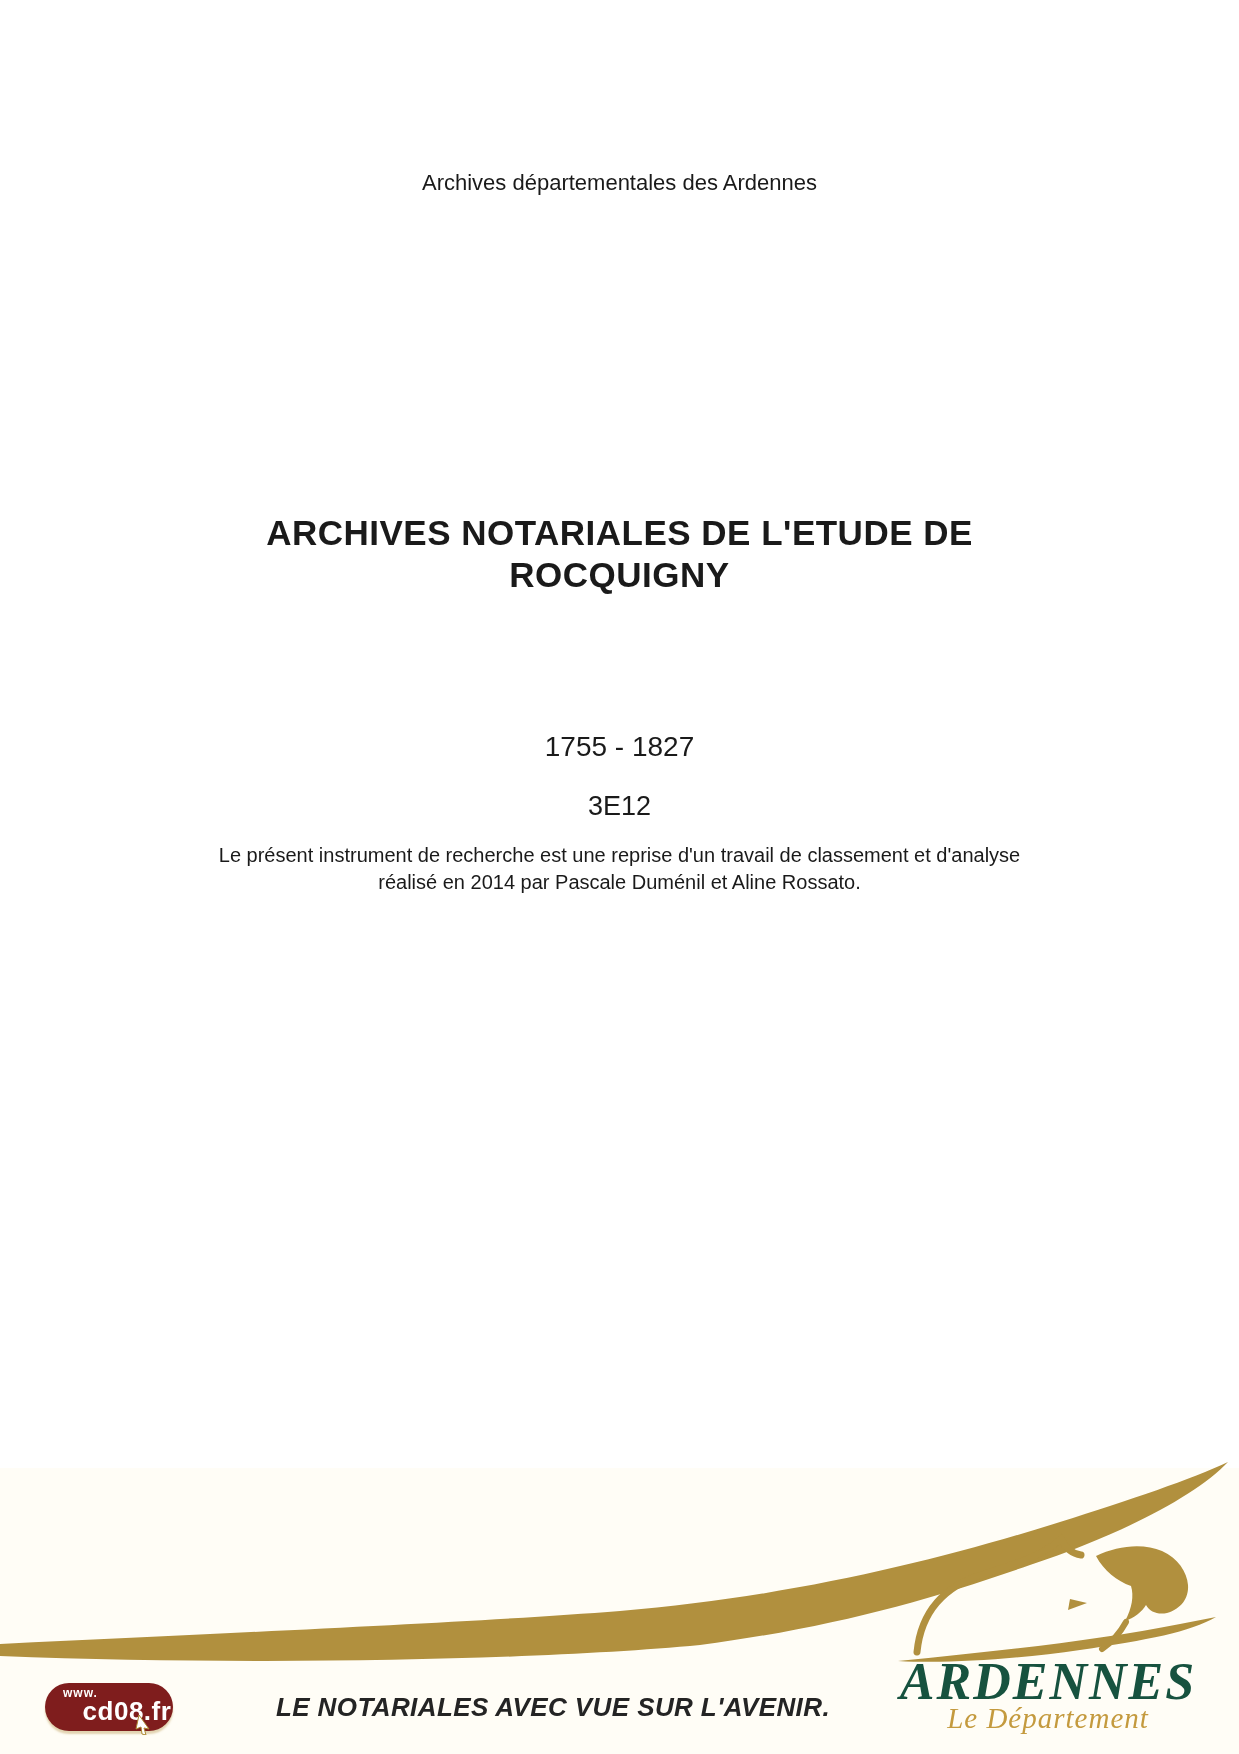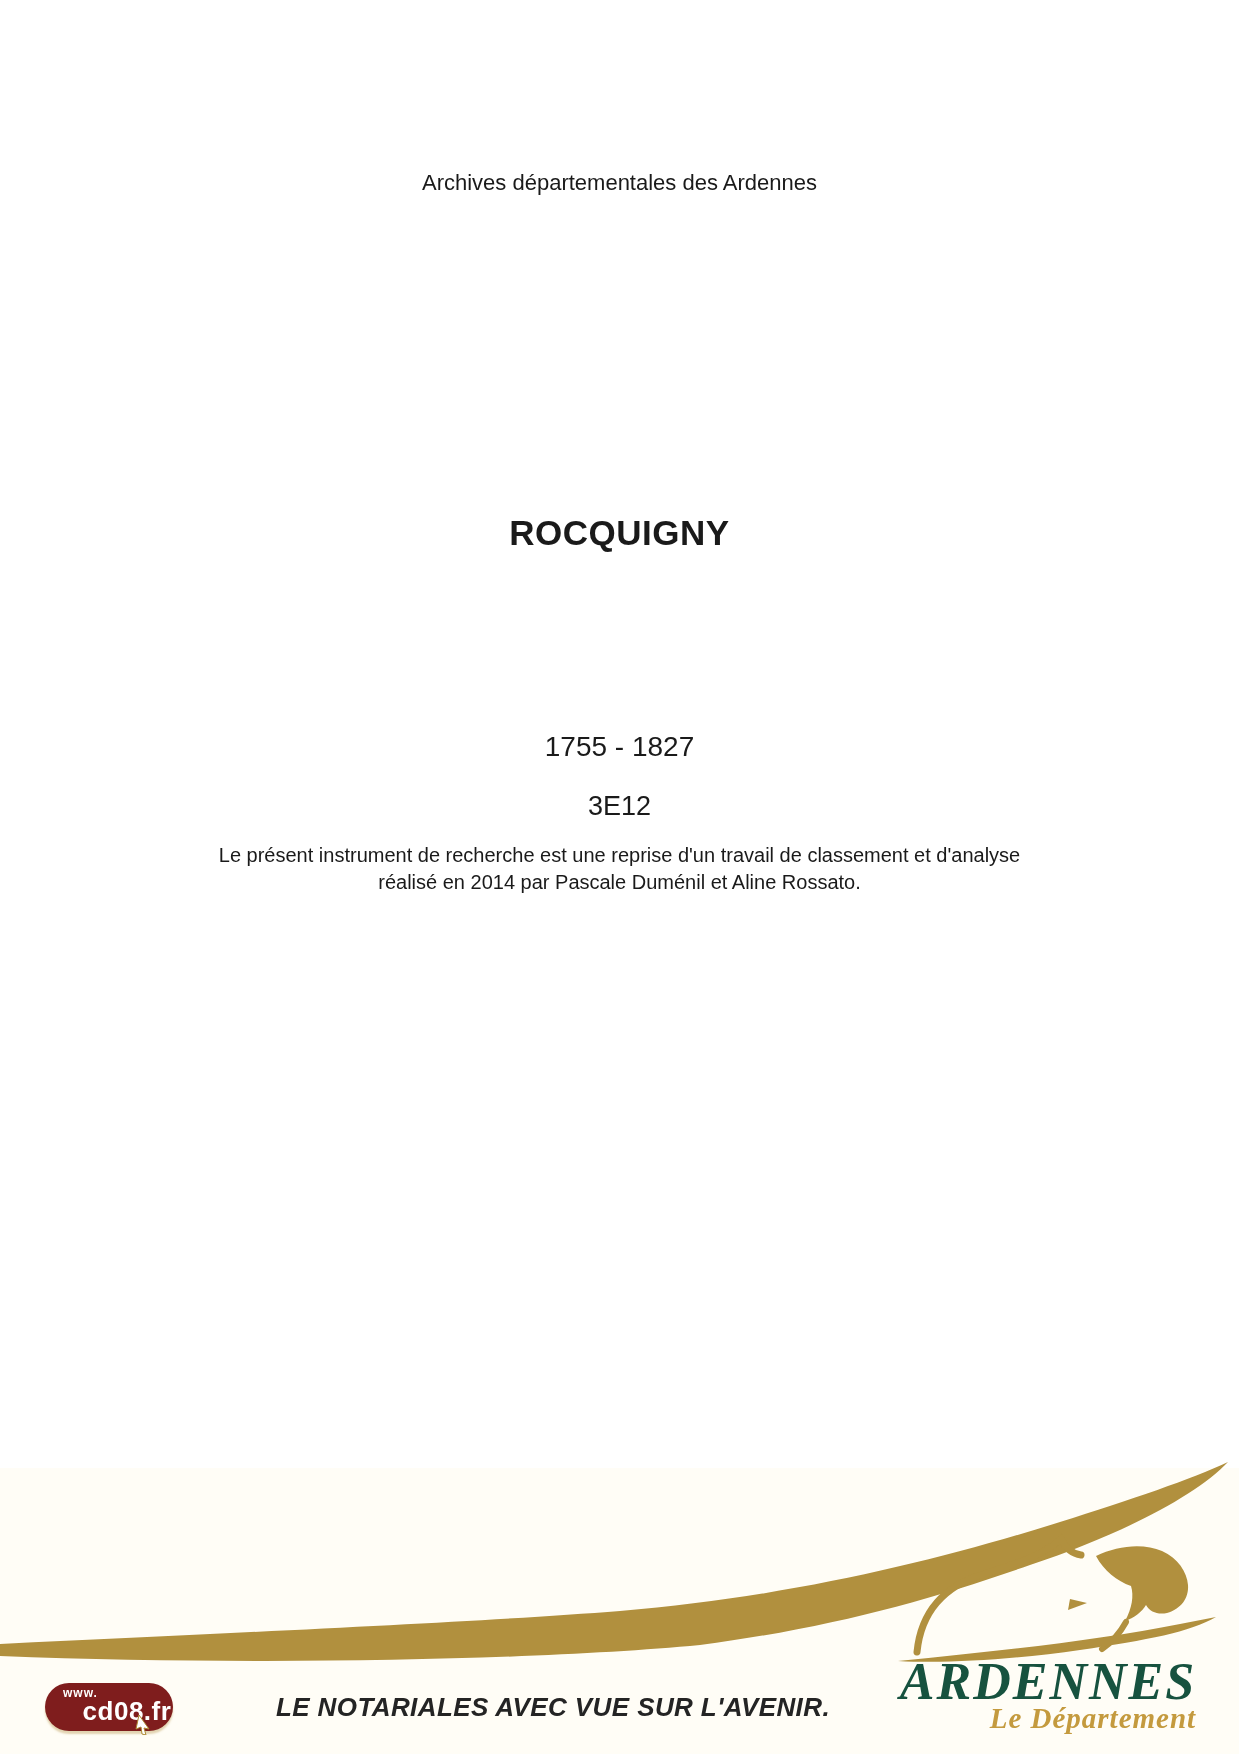--- a/index.html
+++ b/index.html
@@ -61,30 +61,31 @@
     text-align:center;white-space:nowrap;
     font-family:"Liberation Serif", serif;
   }
   .brand .name{
     display:block;
     font-size:52px;font-weight:bold;font-style:italic;
     color:#17523f;letter-spacing:2px;line-height:52px;
   }
   .brand .sub{
     display:block;margin-top:-6px;
-    font-size:29px;font-weight:bold;font-style:italic;
-    color:#c49a3e;letter-spacing:1px;text-align:right;
+    font-size:29px;font-weight:normal;font-style:italic;
+    color:#c49a3e;letter-spacing:1px;
   }
 </style>
 </head>
 <body>
 
 <div class="abs institution">Archives départementales des Ardennes</div>
 
 <div class="abs doc-title">
+  <span>ARCHIVES NOTARIALES DE L'ETUDE DE</span>
   <span>ROCQUIGNY</span>
 </div>
 
 <div class="abs date-range">1755 - 1827</div>
 
 <div class="abs reference">3E12</div>
 
 <div class="abs note">
   <span class="inner">Le présent instrument de recherche est une reprise d'un travail de classement et d'analyse réalisé en 2014 par Pascale Duménil et Aline Rossato.</span>
 </div>

